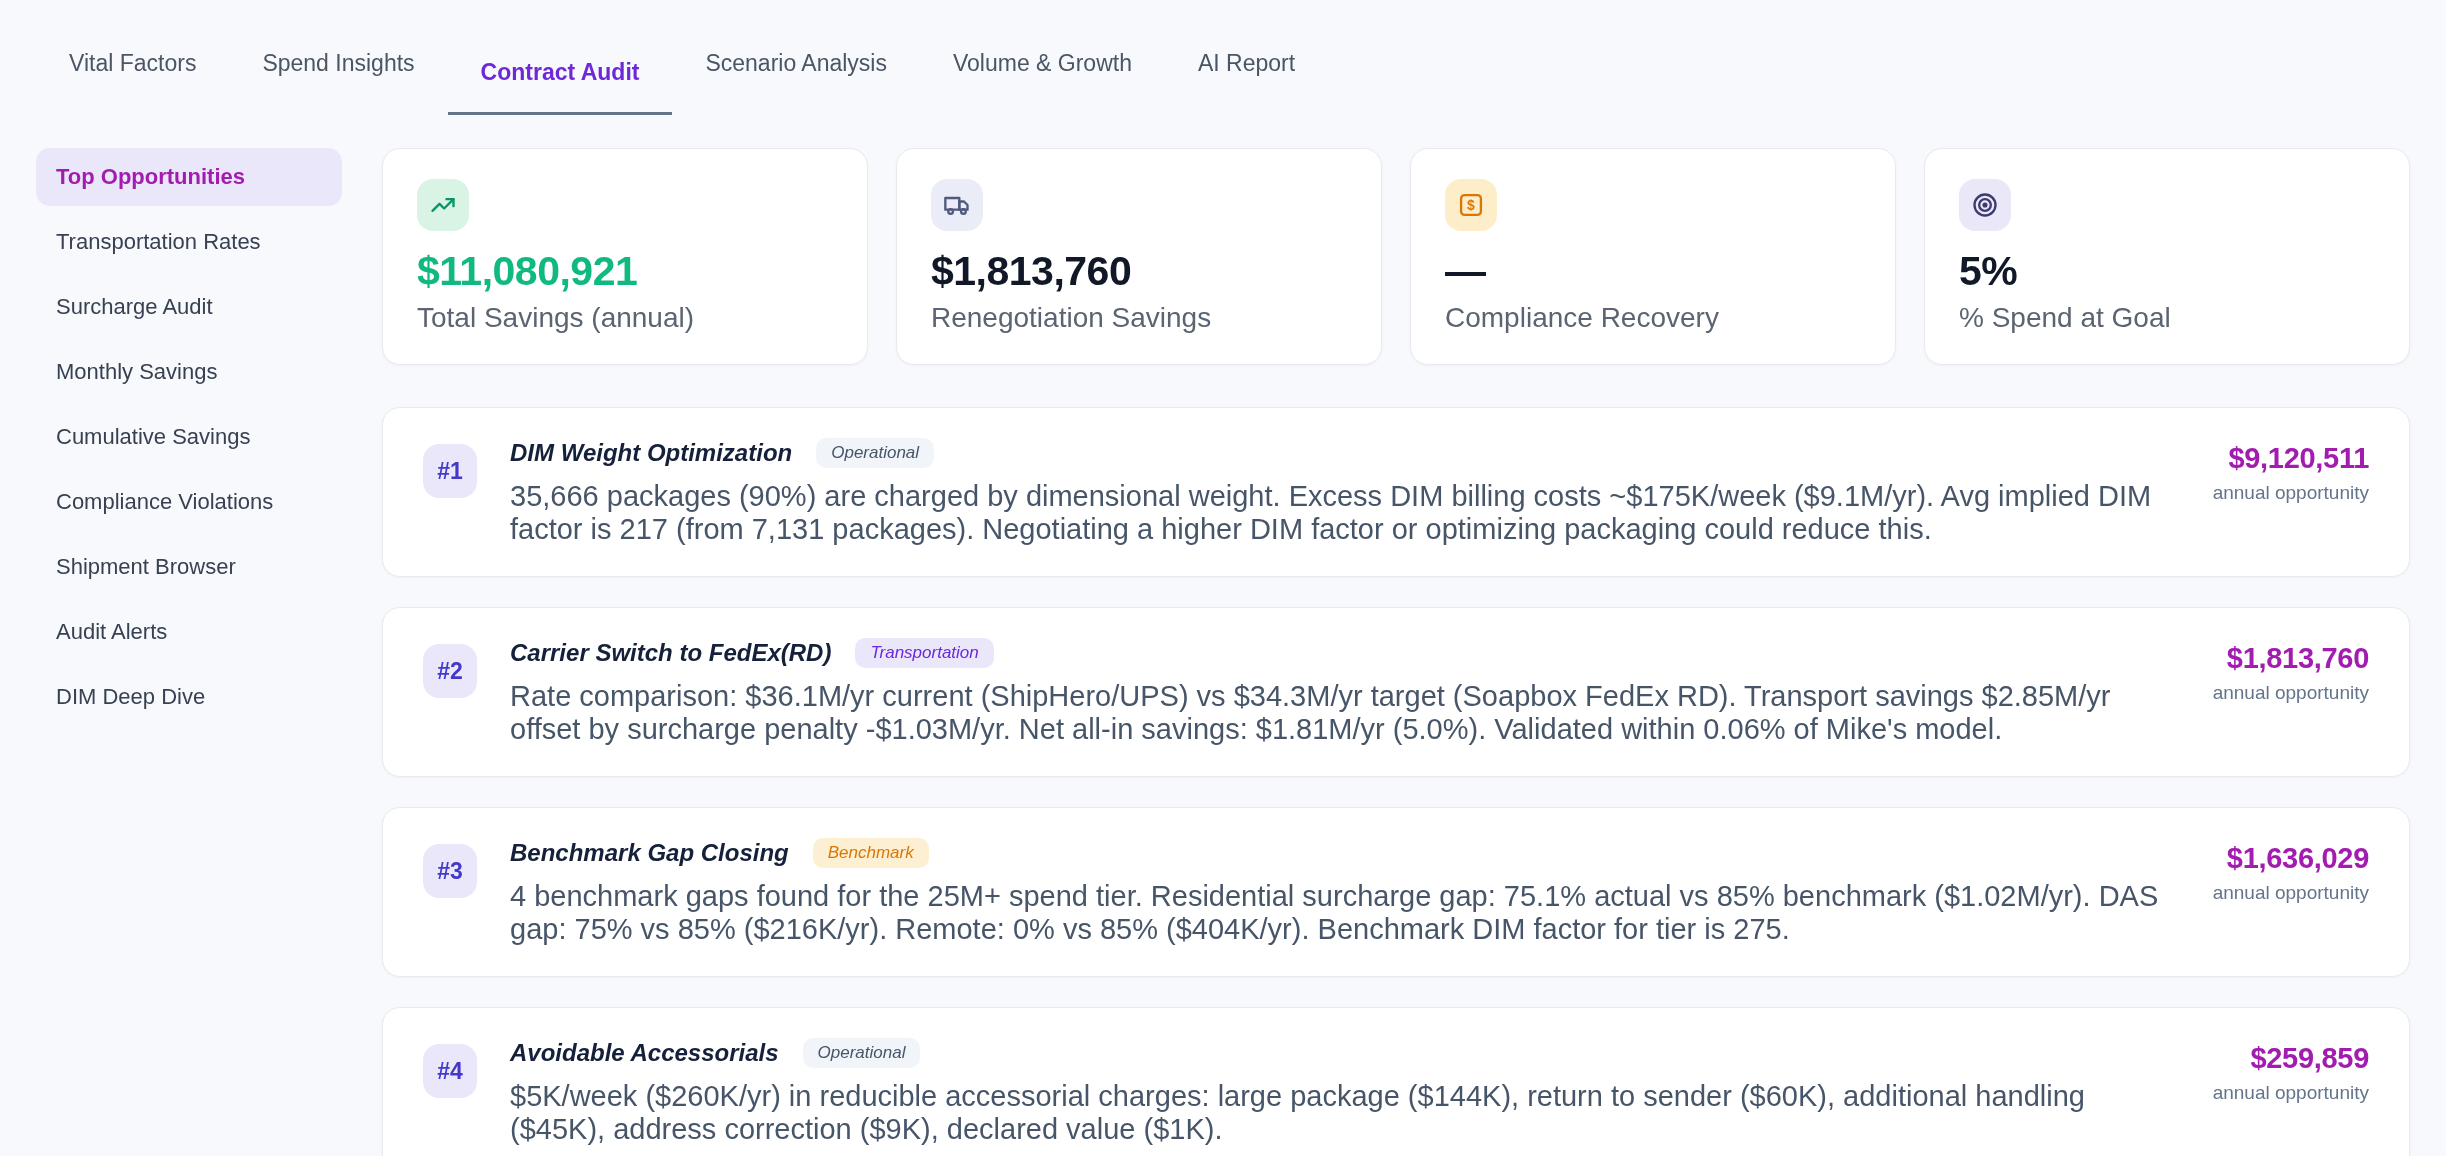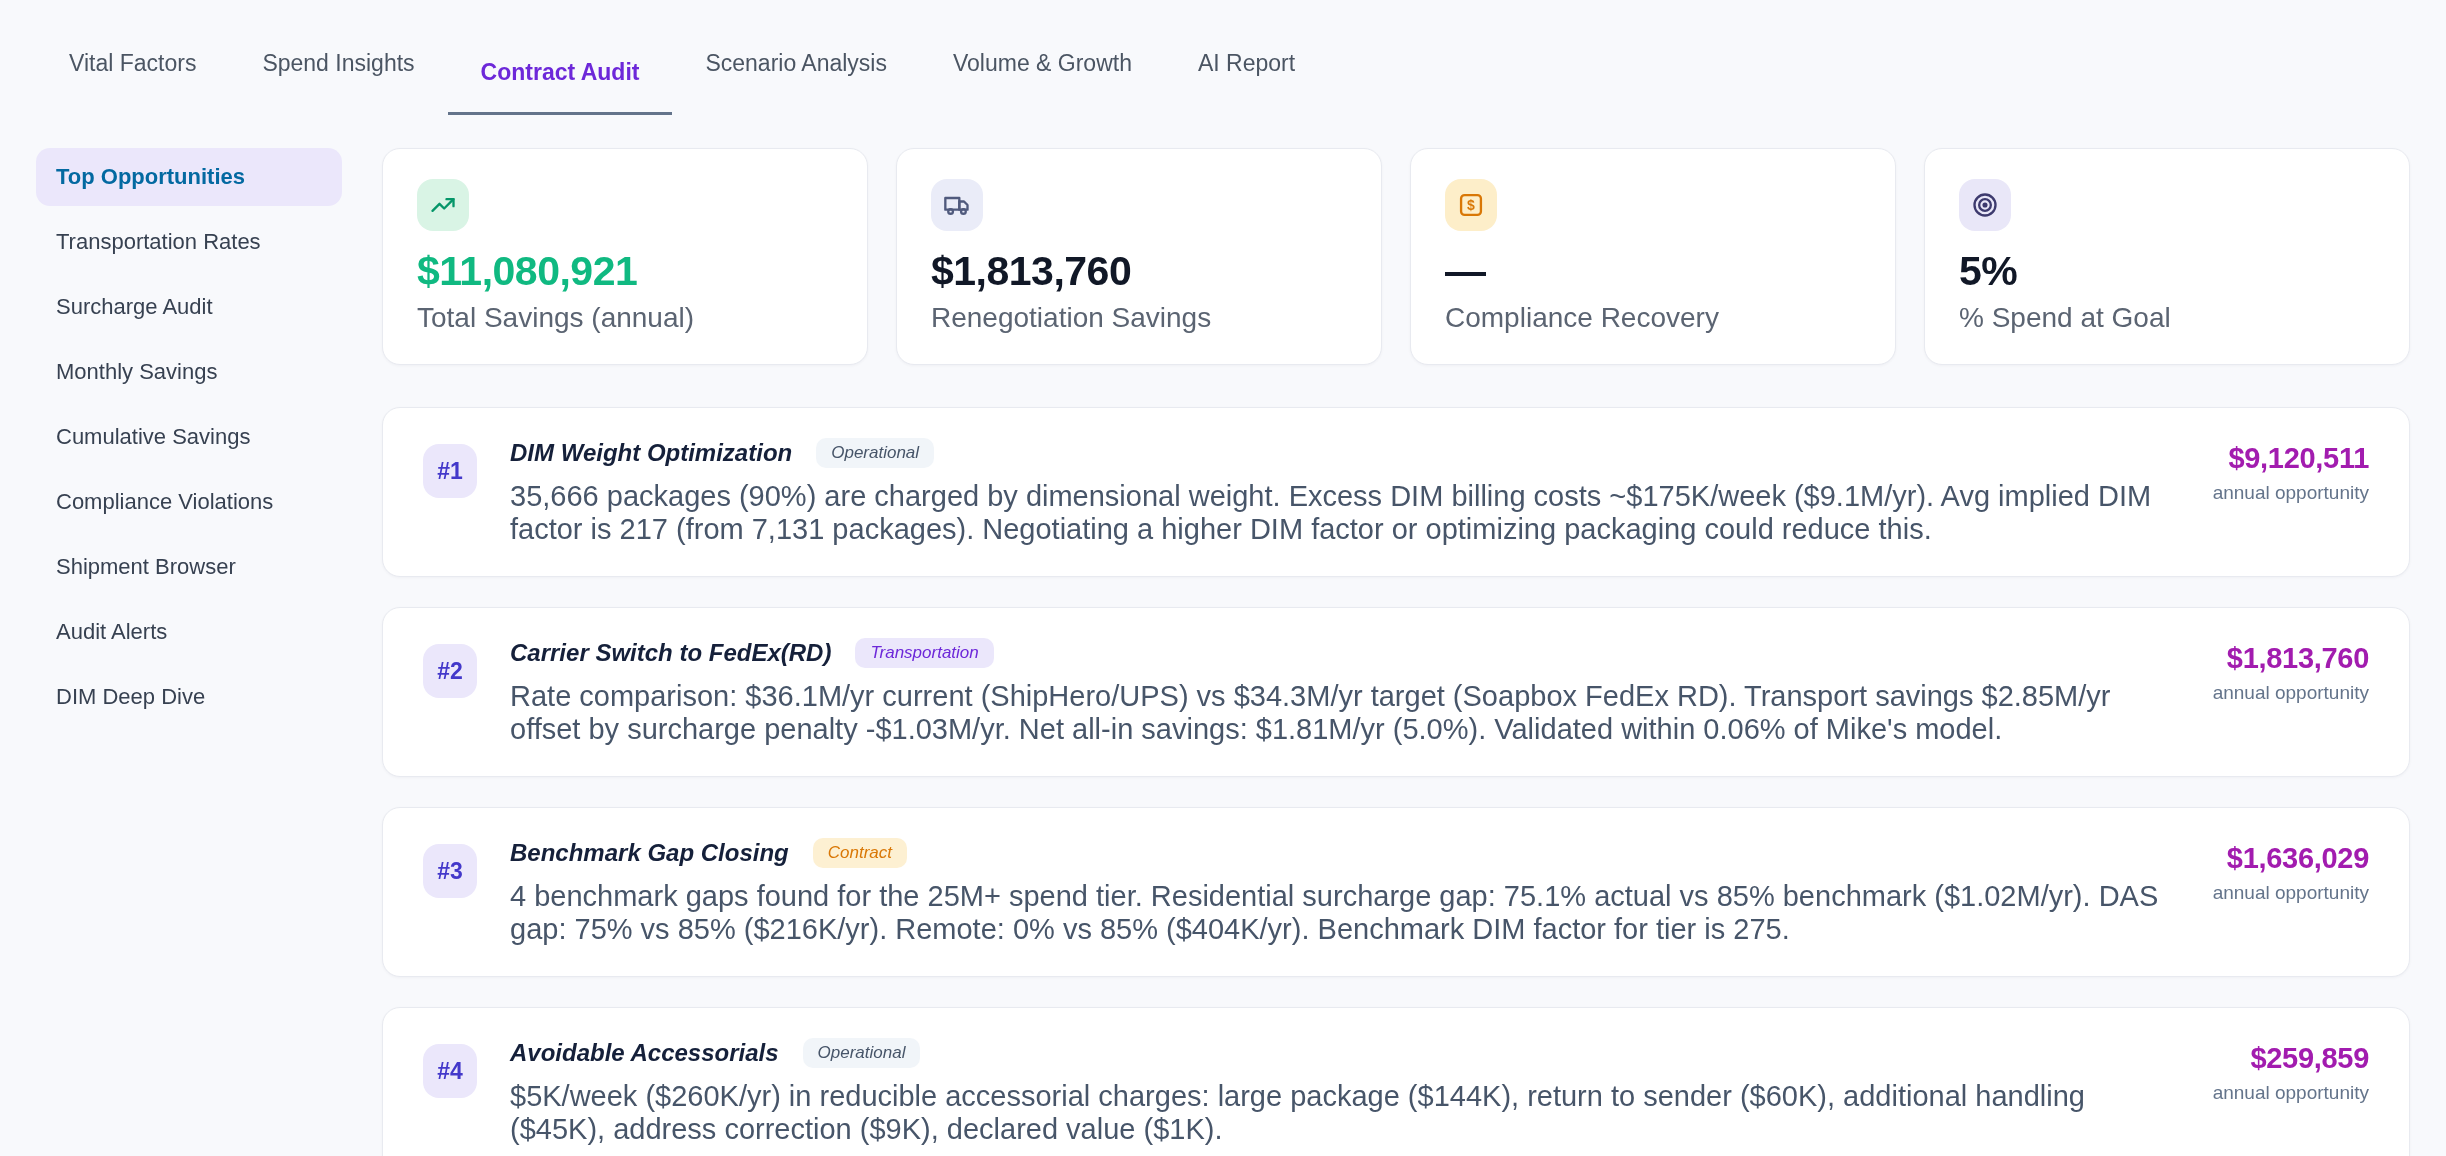--- a/index.html
+++ b/index.html
@@ -25,21 +25,21 @@
   .layout { display:flex; gap:40px; padding:0 36px; margin-top:33px; }
 
   
   .sidebar { width:306px; flex:none; }
   .side-item {
     height:58px; display:flex; align-items:center;
     padding:0 20px; margin-bottom:7px;
     border-radius:14px; font-size:22px; color:#374151; cursor:pointer;
     white-space:nowrap;
   }
-  .side-item.active { background:#ebe7fb; color:#0369a1; font-weight:600; }
+  .side-item.active { background:#ebe7fb; color:#a21caf; font-weight:600; }
 
   main { flex:1; min-width:0; }
 
   
   .stats { display:flex; gap:28px; }
   .stat-card {
     flex:1; background:#ffffff; border:1px solid #e8eaf0; border-radius:18px;
     padding:30px 34px; box-shadow:0 1px 3px rgba(16,24,40,0.04);
   }
   .chip {
@@ -195,21 +195,21 @@
           <div class="amount-value">$1,813,760</div>
           <div class="amount-label">annual opportunity</div>
         </div>
       </div>
 
       <div class="opp-card">
         <div class="rank">#3</div>
         <div class="opp-body">
           <div class="opp-title-row">
             <span class="opp-title">Benchmark Gap Closing</span>
-            <span class="pill amber">Contract</span>
+            <span class="pill amber">Benchmark</span>
           </div>
           <div class="opp-desc">4 benchmark gaps found for the 25M+ spend tier. Residential surcharge gap: 75.1% actual vs 85% benchmark ($1.02M/yr). DAS gap: 75% vs 85% ($216K/yr). Remote: 0% vs 85% ($404K/yr). Benchmark DIM factor for tier is 275.</div>
         </div>
         <div class="opp-amount">
           <div class="amount-value">$1,636,029</div>
           <div class="amount-label">annual opportunity</div>
         </div>
       </div>
 
       <div class="opp-card">

